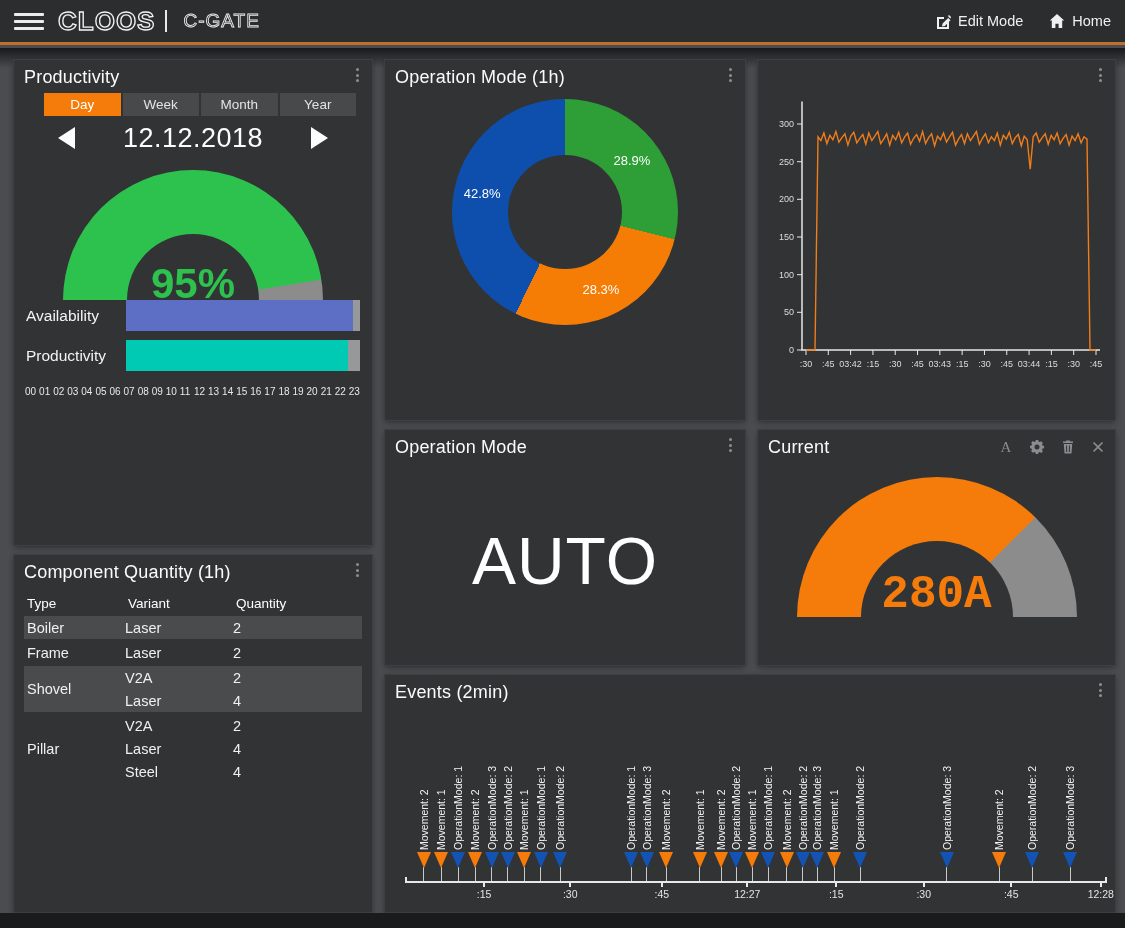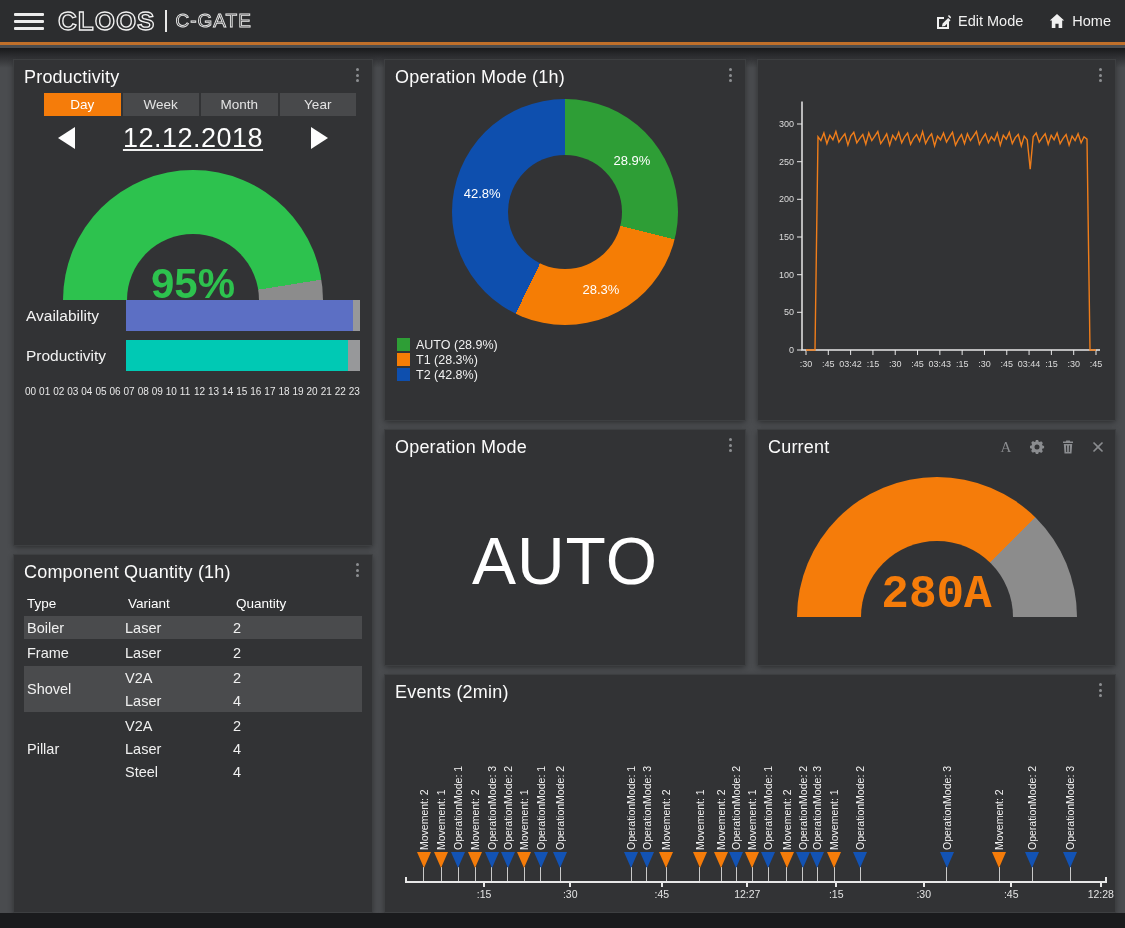--- a/index.html
+++ b/index.html
@@ -18,21 +18,21 @@
     background:#2c2d2f; border-bottom:3px solid #bf6f2a;
     display:flex; align-items:center; padding:0 14px; z-index:5;
   }
   .hamburger { width:30px; height:17px; display:flex; flex-direction:column; justify-content:space-between; margin-right:14px; cursor:pointer; }
   .hamburger div { height:3px; background:#ececec; border-radius:1px; }
   .logo-cloos {
     font-size:26px; font-weight:800; letter-spacing:1px; color:transparent;
     -webkit-text-stroke:1.3px #f2f2f2;
   }
   .logo-sep { width:2px; height:22px; background:#e8e8e8; margin:0 8px 0 10px; }
-  .logo-sub { font-size:19px; font-weight:400; color:transparent; -webkit-text-stroke:0.9px #e8e8e8; letter-spacing:1px; }
+  .logo-sub { font-size:19px; font-weight:400; color:transparent; -webkit-text-stroke:0.9px #e8e8e8; letter-spacing:1px;margin-left:8px; }
   @supports not (-webkit-text-stroke:1px #fff) { .logo-cloos,.logo-sub { color:#f2f2f2; } }
   .header-right { margin-left:auto; display:flex; gap:26px; align-items:center; }
   .hbtn { display:flex; align-items:center; gap:7px; font-size:14.5px; color:#f0f0f0; cursor:pointer; }
   .hbtn svg { fill:#f0f0f0; }
   .top-shade { position:absolute; top:48px; left:0; right:0; height:20px;
     background:linear-gradient(rgba(8,8,10,.75), rgba(8,8,10,0)); pointer-events:none; }
 
   
   .panel { position:absolute; background:#323335; box-shadow:0 0 0 1px #3d3f41, 0 2px 6px rgba(0,0,0,.45); }
   .panel h2 { font-size:18px; font-weight:400; color:#fbfbfb; padding:7px 12px 3px 10px; letter-spacing:.2px; }
@@ -45,21 +45,21 @@
   .panel-opmode       { left:385px; top:430px; width:360px; height:235px; }
   .panel-history      { left:758px; top:60px;  width:357px; height:360px; }
   .panel-current      { left:758px; top:430px; width:357px; height:235px; }
   .panel-events       { left:385px; top:675px; width:730px; height:237px; }
 
   
   .tabs { display:flex; gap:2px; margin:2px 16px 0 30px; }
   .tab { flex:1; height:23px; background:#48494b; color:#e3e3e3; font-size:13.5px;
          display:flex; align-items:center; justify-content:center; cursor:pointer; }
   .tab.active { background:#f57c0a; color:#fff; }
-  .datenav { display:flex; align-items:center; justify-content:space-between; padding:0 44px; height:44px;text-decoration:underline; }
+  .datenav { display:flex; align-items:center; justify-content:space-between; padding:0 44px; height:44px; }
   .datenav .date { font-size:27px; color:#fdfdfd; letter-spacing:.5px; }
   .arr { width:0; height:0; cursor:pointer; }
   .arr-left  { border-top:11px solid transparent; border-bottom:11px solid transparent; border-right:17px solid #fdfdfd; }
   .arr-right { border-top:11px solid transparent; border-bottom:11px solid transparent; border-left:17px solid #fdfdfd; }
 
   .gauge { position:relative; overflow:hidden; margin:10px auto 0; }
   .gauge-disc { position:absolute; left:0; top:0; border-radius:50%; }
   .gauge-hole { position:absolute; left:50%; top:100%; transform:translate(-50%,-50%); border-radius:50%; background:#323335; }
   .gauge-text { position:absolute; left:50%; bottom:-8px; transform:translateX(-50%); font-weight:700; }
   .g-prod { width:260px; height:130px; }
@@ -460,34 +460,20 @@
   <div class="kebab">
       <i></i>
       <i></i>
       <i></i>
     </div>
   <div class="donut" id="donut" style="background: conic-gradient(rgb(46, 158, 54) 0%, rgb(46, 158, 54) 28.9%, rgb(245, 125, 5) 28.9%, rgb(245, 125, 5) 57.2%, rgb(14, 79, 174) 57.2%, rgb(14, 79, 174) 100%);">
     <div class="donut-hole"></div>
   <div class="donut-label" style="left: 179.999px; top: 60.6922px;">28.9%</div>
       <div class="donut-label" style="left: 148.949px; top: 190.024px;">28.3%</div>
       <div class="donut-label" style="left: 30.1652px; top: 93.937px;">42.8%</div>
-    </div>
-  <div class="legend" id="donutLegend">
-      <div class="legend-item">
-        <i style="background: rgb(46, 158, 54);"></i>
-        <span>AUTO (28.9%)</span>
-      </div>
-      <div class="legend-item">
-        <i style="background: rgb(245, 125, 5);"></i>
-        <span>T1 (28.3%)</span>
-      </div>
-      <div class="legend-item">
-        <i style="background: rgb(14, 79, 174);"></i>
-        <span>T2 (42.8%)</span>
-      </div>
     </div>
 </div>
 
 <div class="panel panel-opmode">
   <h2>Operation Mode</h2>
   <div class="kebab">
       <i></i>
       <i></i>
       <i></i>
     </div>

